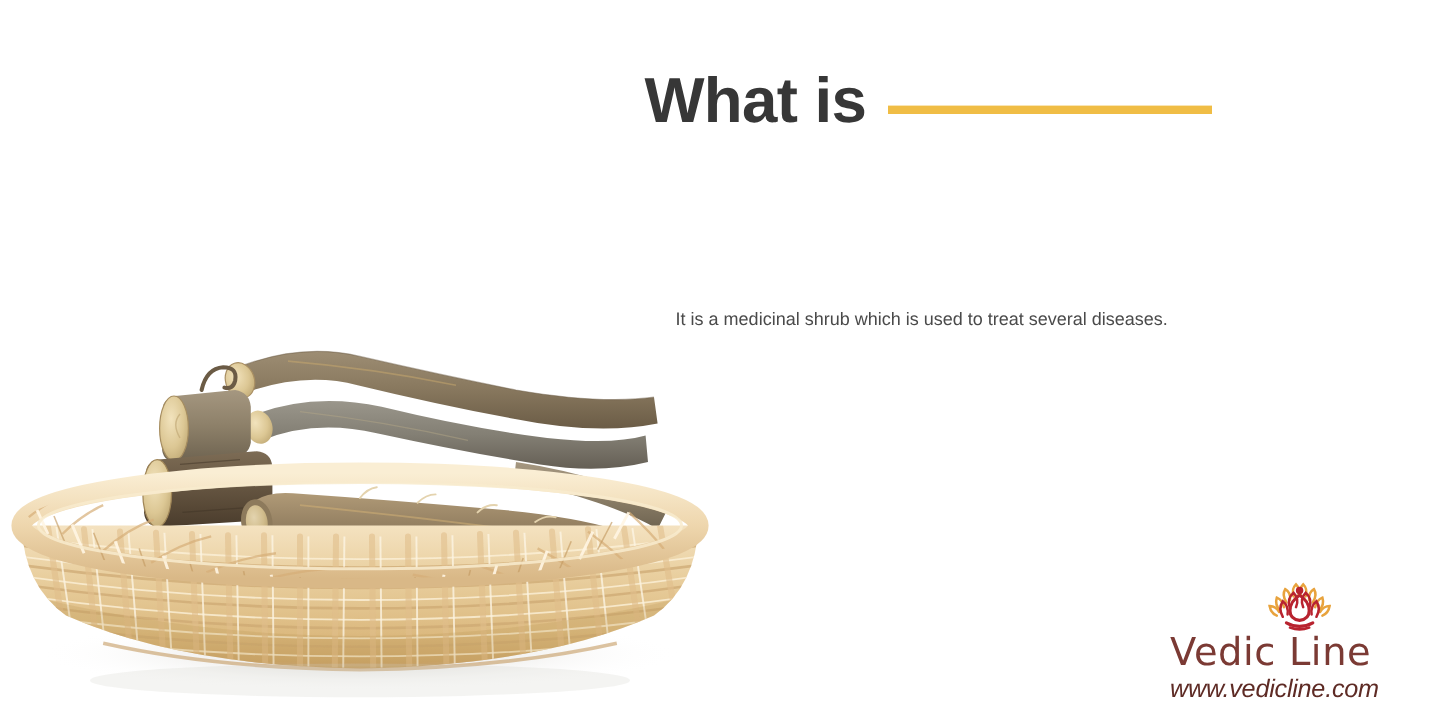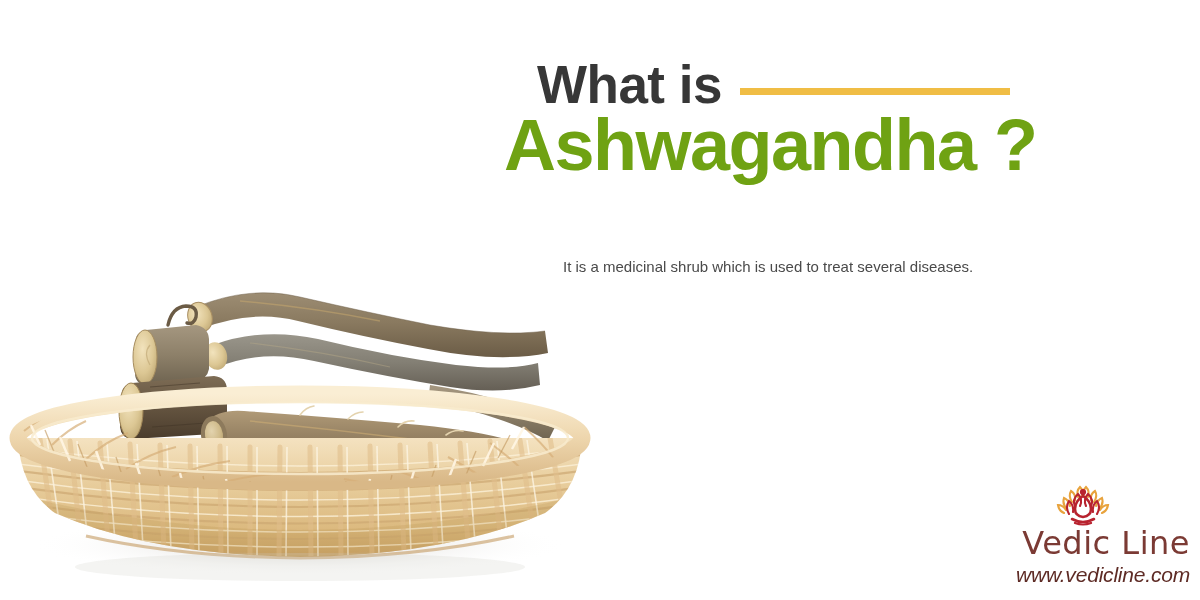--- a/index.html
+++ b/index.html
@@ -35,21 +35,21 @@
   .body-copy {
     position:absolute; left:563px; top:252px; width:520px;
     font-size:15px; line-height:30px; color:#4a4a4a;
   }
 
   
   .photo { position:absolute; left:0px; top:245px; width:600px; height:340px; }
   .photo svg { display:block; width:100%; height:100%; }
 
   
-  .logo { position:absolute; left:975px; top:483px; width:215px; text-align:right; }
+  .logo { position:absolute; left:975px; top:483px; width:215px; text-align:left; }
   .logo-mark { width:100%; height:46px; }
   .logo-mark svg { display:block; margin:0 auto; }
   .logo-name {
     font-size:32px; color:#7B3A34; line-height:1.05; margin-top:-2px;
     font-family:"DejaVu Sans", sans-serif; letter-spacing:0.5px;
   }
   .logo-url {
     font-size:21px; color:#5E2B25; margin-top:2px; letter-spacing:-0.2px;
     font-family:"Liberation Sans", sans-serif;
     font-style:italic;
@@ -290,21 +290,20 @@
 
       <ellipse cx="300" cy="322" rx="225" ry="14" fill="#cfcbc4" opacity="0.22"></ellipse>
     </svg>
   </div>
 
   <div class="heading-block">
     <div class="line-what">
       <span class="what-is">What is</span>
       <span class="gold-rule"></span>
     </div>
-    <div class="ashwa">Ashwagandha ?</div>
   </div>
 
   <p class="body-copy">It is a medicinal shrub which is used to treat several diseases.</p>
 
   <div class="logo">
     <div class="logo-mark">
       <svg width="56" height="44" viewBox="0 0 56 44" xmlns="http://www.w3.org/2000/svg">
         <g stroke-linecap="round" fill="none">
 
           <g stroke="#E8A33D" stroke-width="2.1">

